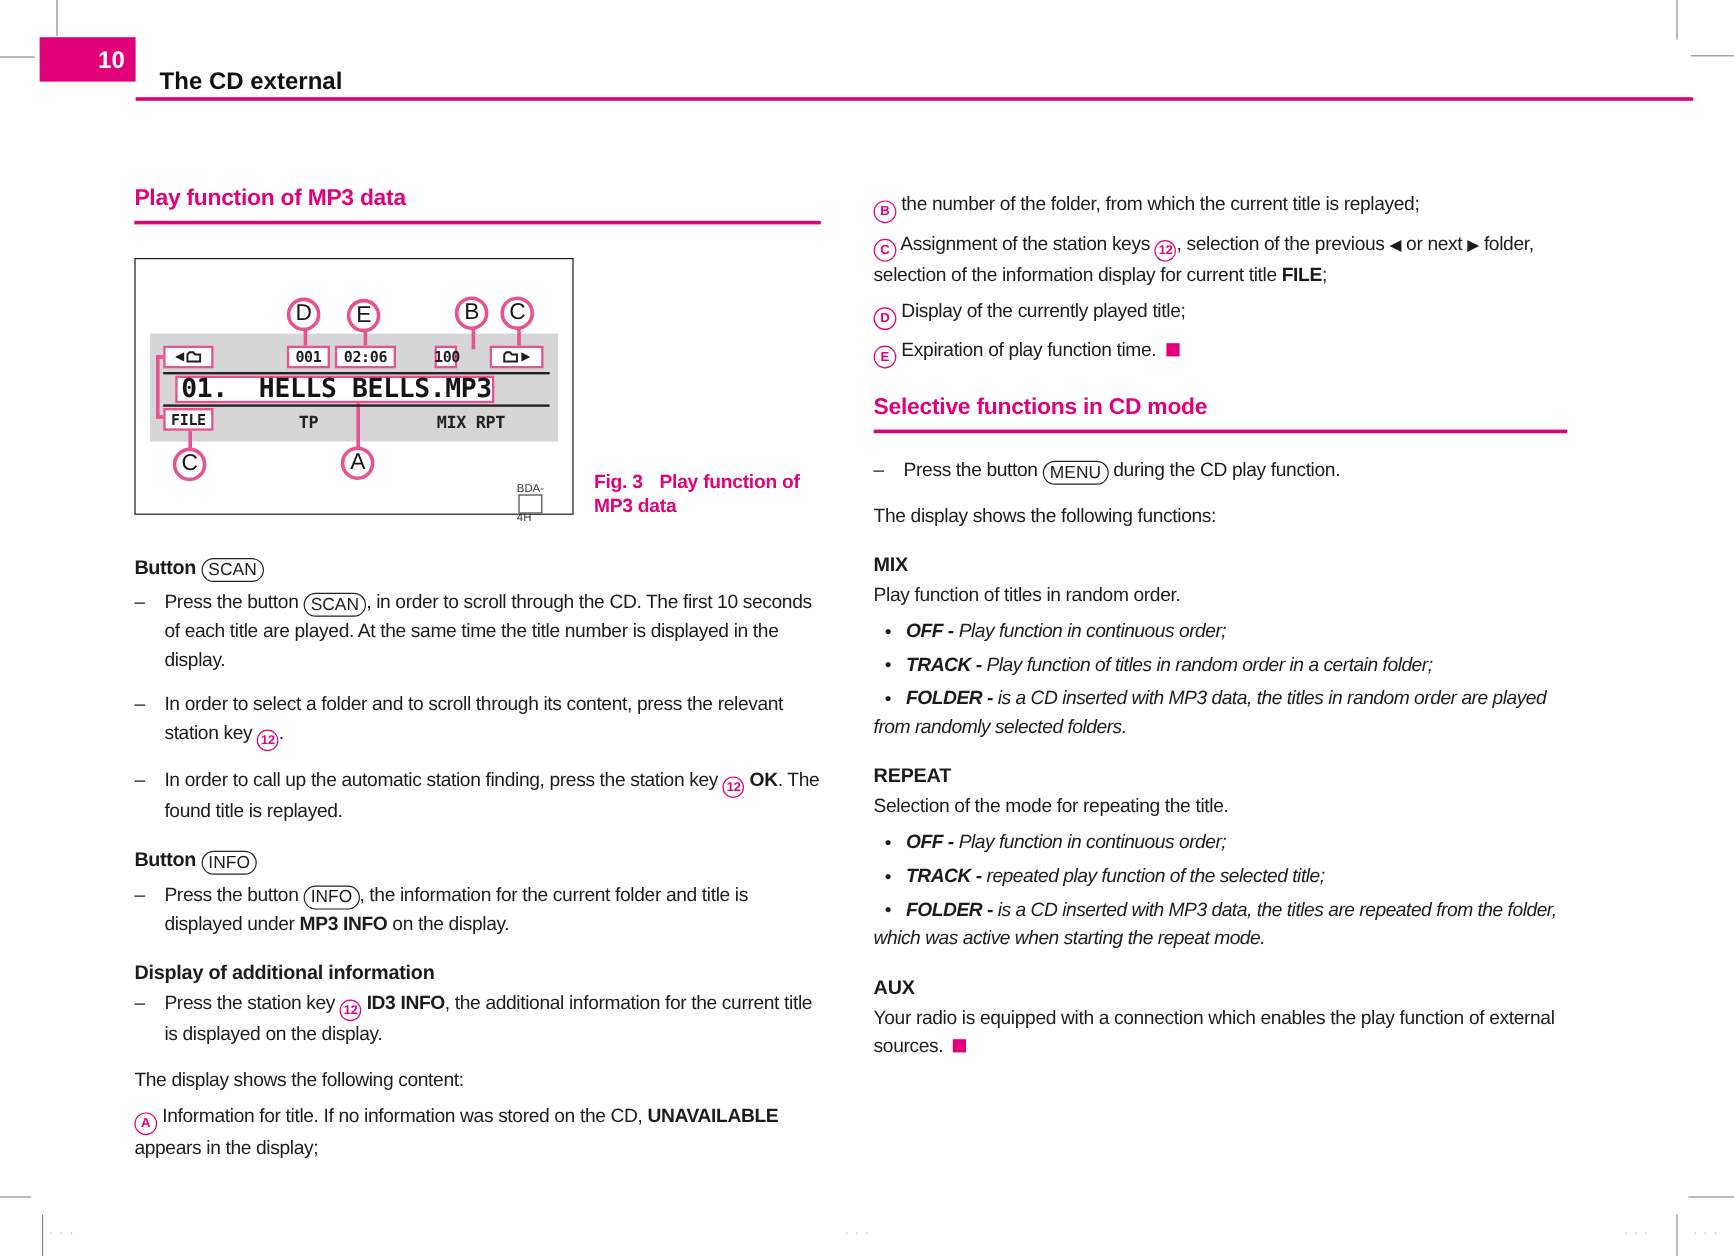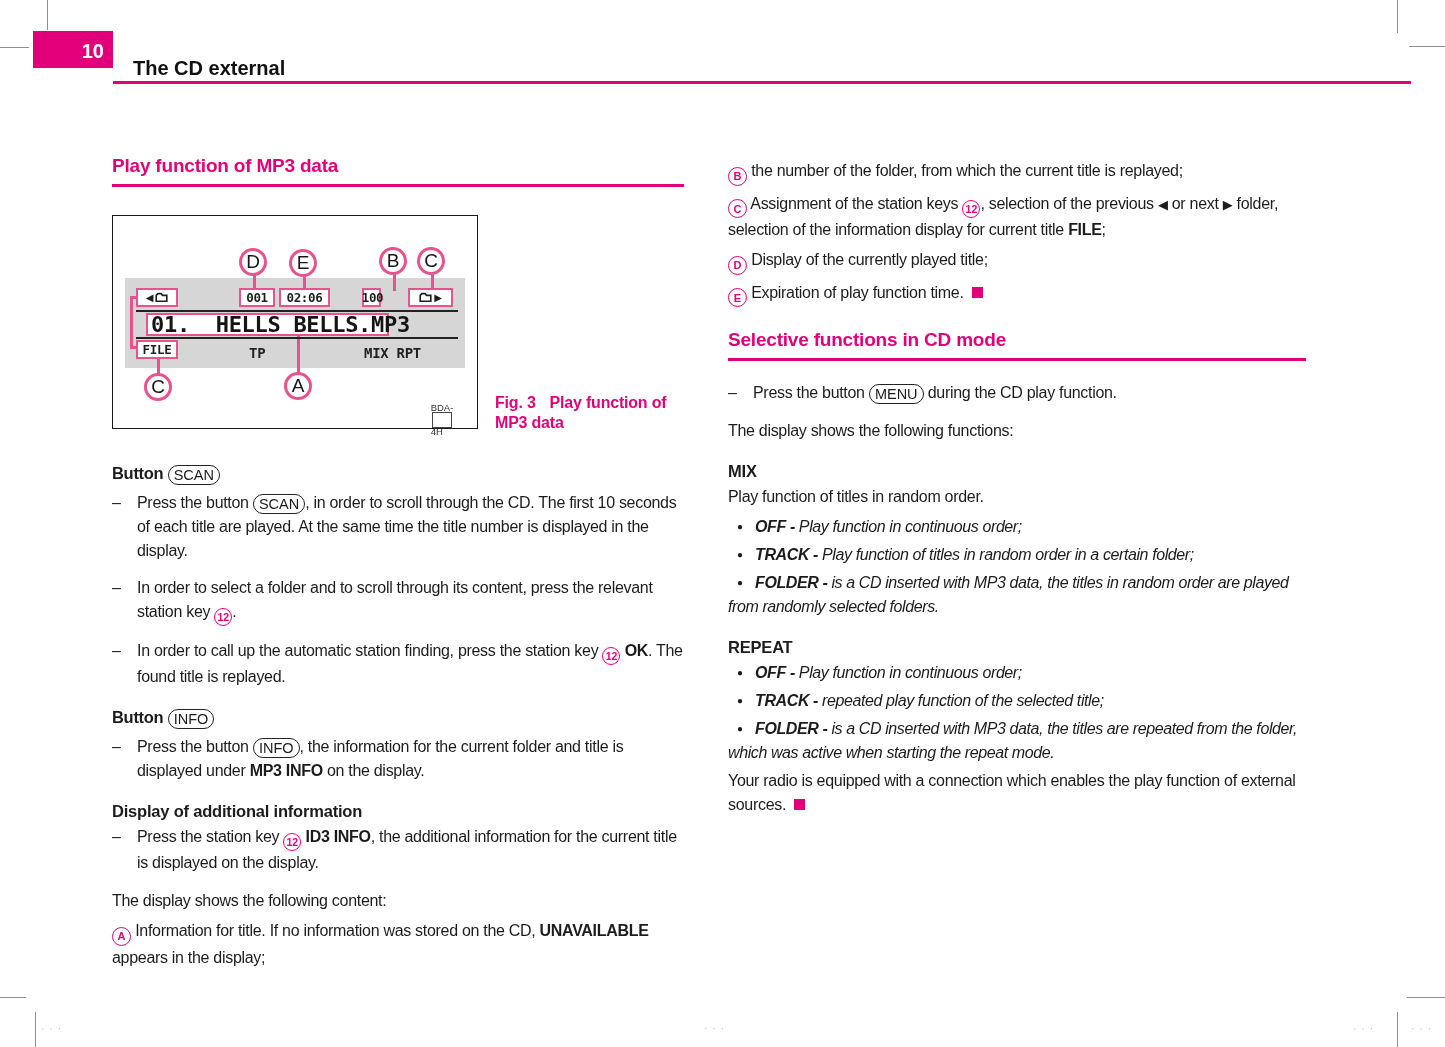--- a/index.html
+++ b/index.html
@@ -56,21 +56,21 @@
   .stem{position:absolute;width:3px;background:var(--figpink);}
   .bracket{position:absolute;left:17px;top:80px;width:8px;height:53px;
            border-left:3px solid var(--figpink);border-top:3px solid var(--figpink);border-bottom:3px solid var(--figpink);}
   .callout{position:absolute;width:28px;height:28px;border-radius:50%;border:3px solid var(--figpink);
            background:#fff;display:flex;align-items:center;justify-content:center;
            font-size:19px;color:#161616;font-weight:400;}
   .lcdbox{position:absolute;height:19px;border:2.5px solid var(--figpink);background:#fff;
           display:flex;align-items:center;justify-content:center;gap:2px;
           font-family:"DejaVu Sans Mono",monospace;font-weight:bold;font-size:12.5px;color:#1e1e1e;}
   .lcd-line{position:absolute;left:23px;width:322px;height:2px;background:#222;}
-  .lcd-title-box{position:absolute;left:33px;top:97px;width:243px;height:23px;border:2.5px solid var(--figpink);
+  .lcd-title-box{position:absolute;left:33px;top:97px;width:266px;height:23px;border:2.5px solid var(--figpink);
           background:#fff;font-family:"DejaVu Sans Mono",monospace;font-weight:bold;font-size:22px;
           line-height:18px;color:#151515;white-space:pre;display:flex;align-items:center;padding-left:3px;}
   .lcd-word{position:absolute;font-family:"DejaVu Sans Mono",monospace;font-weight:bold;font-size:14px;color:#222;top:125px;}
   .lcd-tri{font-size:10px;line-height:1;color:#1e1e1e;font-family:"DejaVu Sans",sans-serif;}
   .codebox{position:absolute;left:319px;top:196px;width:20px;height:16px;border:1px solid #444;background:#fff;
            display:flex;align-items:center;justify-content:center;font-size:9.5px;color:#333;letter-spacing:0;}
   .fig-caption{position:absolute;left:383px;top:238px;width:198px;color:var(--brand);
                font-weight:bold;font-size:16px;line-height:20px;letter-spacing:-0.2px;}
   .fig-caption .cap-label{margin-right:14px;}
   .left-blocks{position:absolute;left:0;top:290px;width:572px;}
@@ -203,19 +203,21 @@
         <span class="dash">–</span>
         <span class="dash-body">Press the button <span class="key">MENU</span> during the CD play function.</span>
       </div>
       <p class="para">The display shows the following functions:</p>
       <div class="subhead tight">MIX</div>
       <p class="para">Play function of titles in random order.</p>
       <p class="bullet-para"><span class="bu">●</span><span class="b">OFF - </span>Play function in continuous order;</p>
       <p class="bullet-para"><span class="bu">●</span><span class="b">TRACK - </span>Play function of titles in random order in a certain folder;</p>
       <p class="bullet-para"><span class="bu">●</span><span class="b">FOLDER - </span>is a CD inserted with MP3 data, the titles in random order are played from randomly selected folders.</p>
       <div class="subhead tight">REPEAT</div>
+      <p class="para">Selection of the mode for repeating the title.</p>
       <p class="bullet-para"><span class="bu">●</span><span class="b">OFF - </span>Play function in continuous order;</p>
       <p class="bullet-para"><span class="bu">●</span><span class="b">TRACK - </span>repeated play function of the selected title;</p>
       <p class="bullet-para"><span class="bu">●</span><span class="b">FOLDER - </span>is a CD inserted with MP3 data, the titles are repeated from the folder, which was active when starting the repeat mode.</p>
+      <div class="subhead tight">AUX</div>
       <p class="para">Your radio is equipped with a connection which enables the play function of external sources. <span class="endsq"></span></p>
     </div>
 
 </div>
 
 </body></html>

